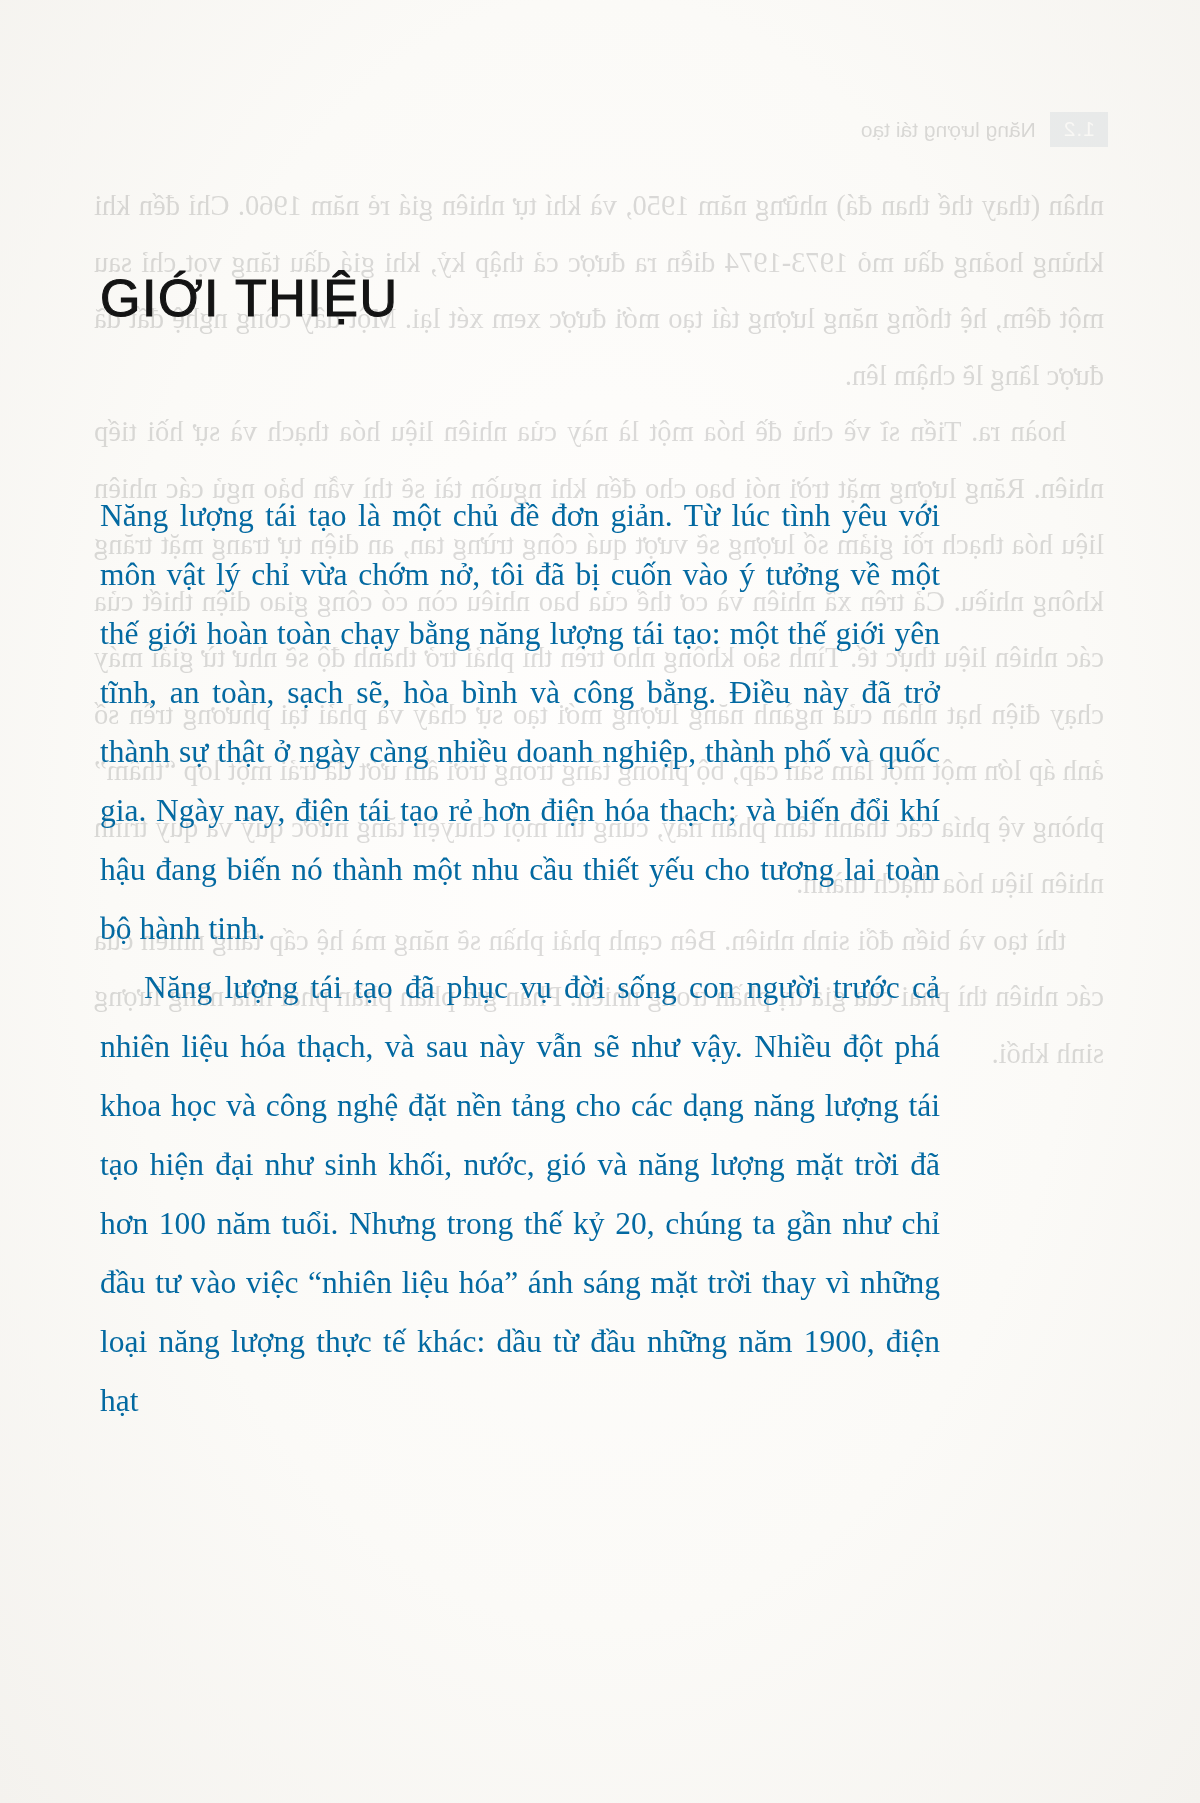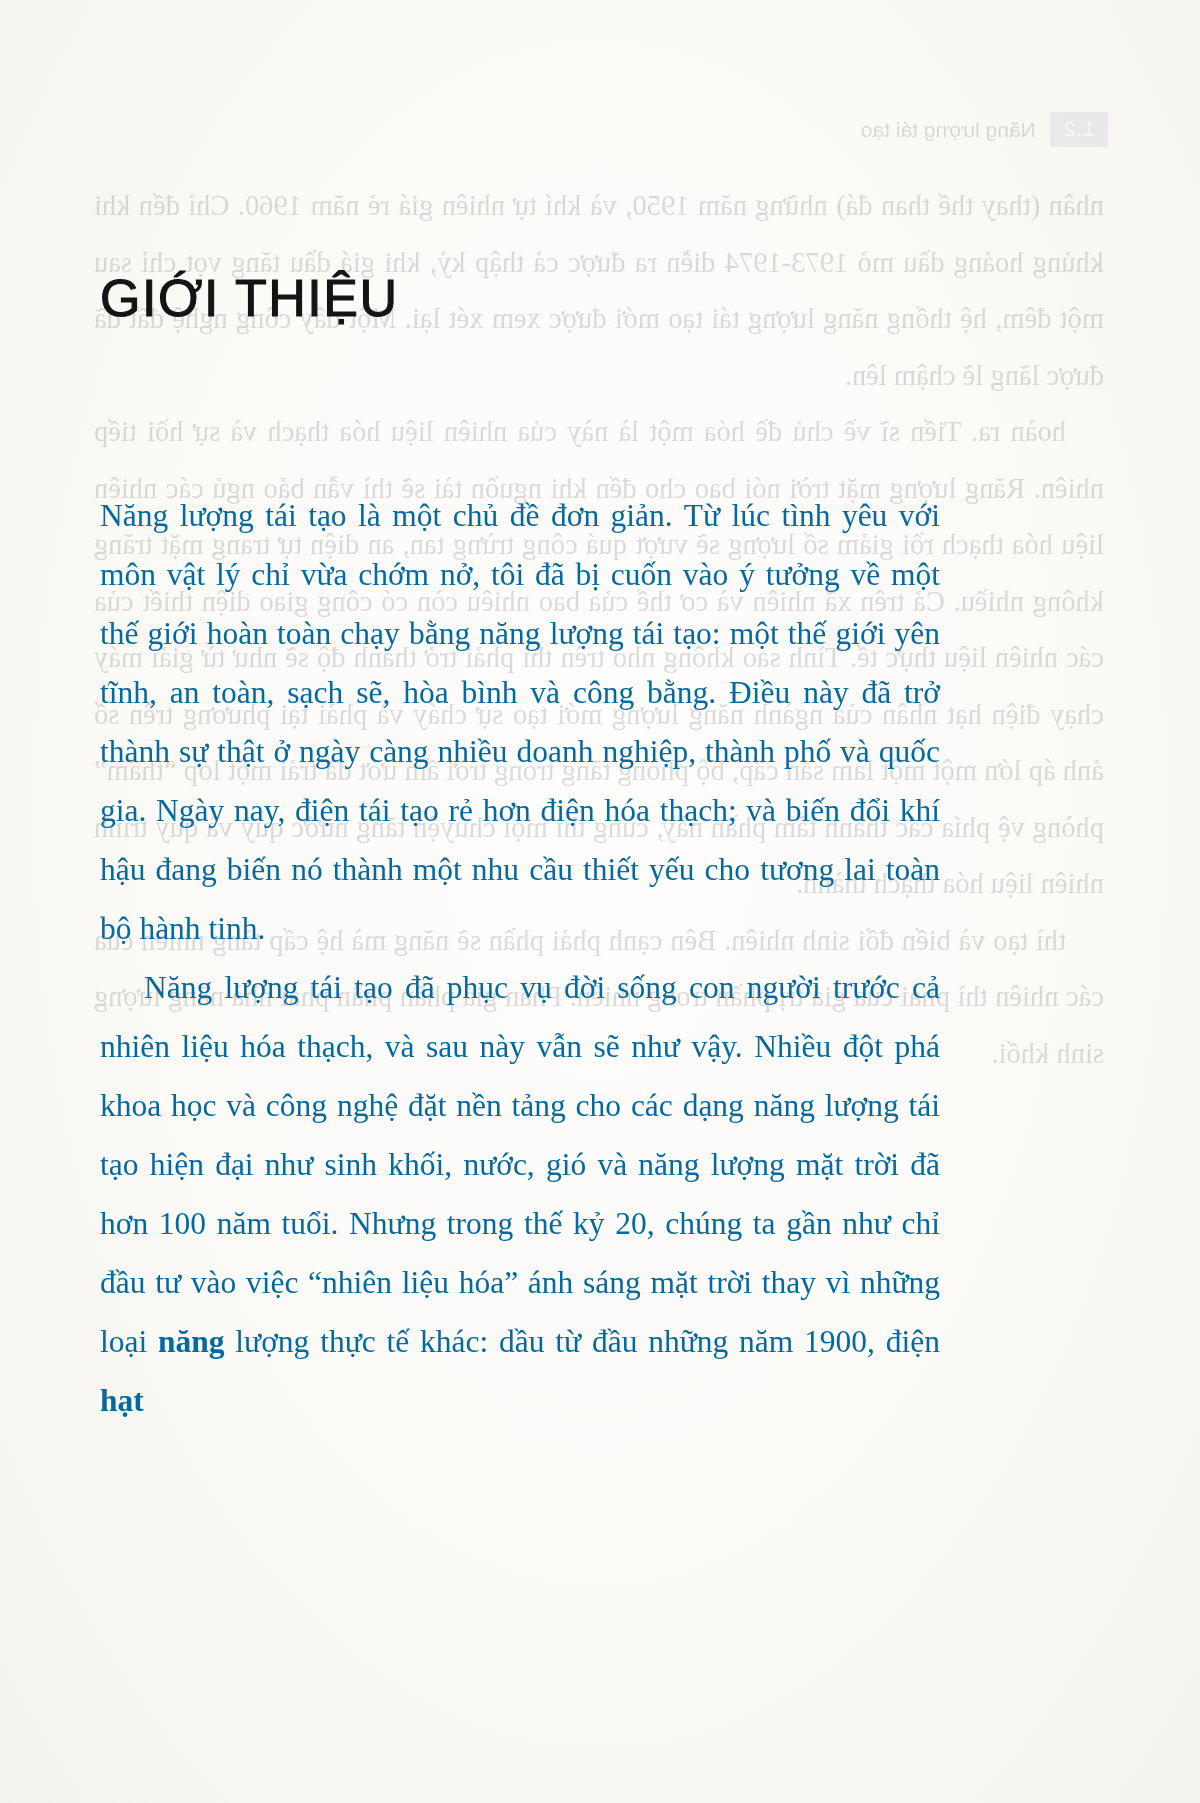--- a/index.html
+++ b/index.html
@@ -101,21 +101,21 @@
     text-align: justify;
     text-justify: inter-word;
   }
   .body-text p {
     margin: 0;
   }
   .body-text p + p {
     text-indent: 44px;
   }
   .body-text b {
-    font-weight: bold;
+    font-weight: normal;
   }
 </style>
 </head>
 <body>
 
 <div class="page"></div>
 
 <div class="bleed">
   <div class="bleed-header">
     <span class="bleed-chapnum">1.2</span>

